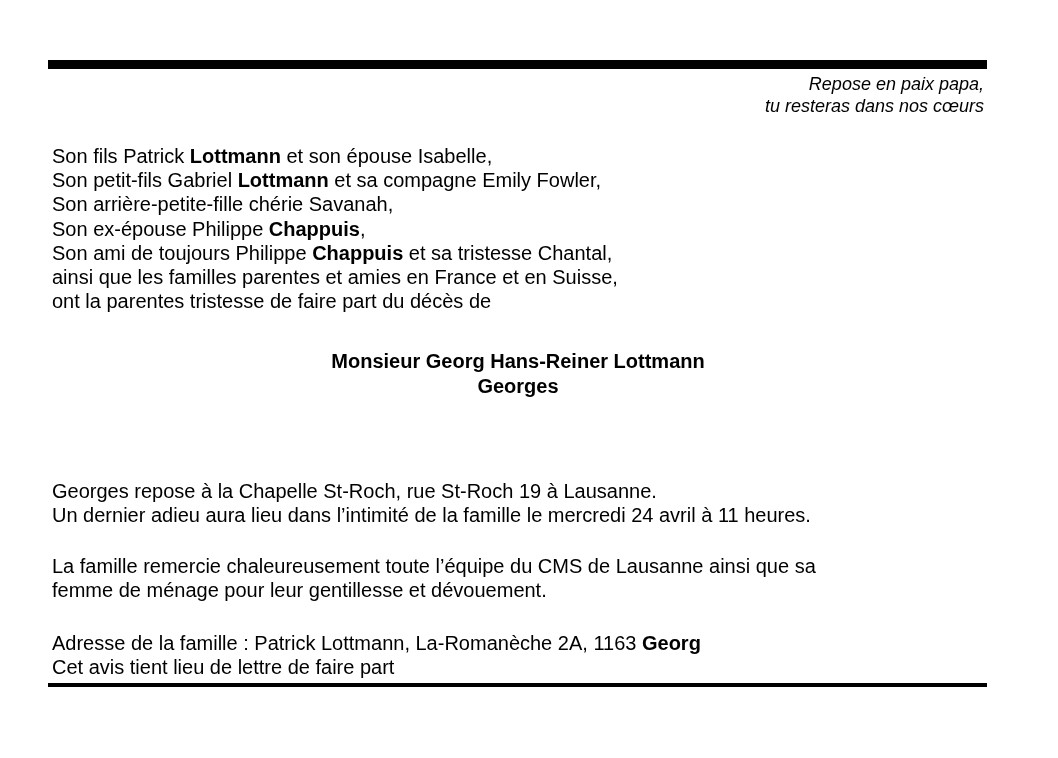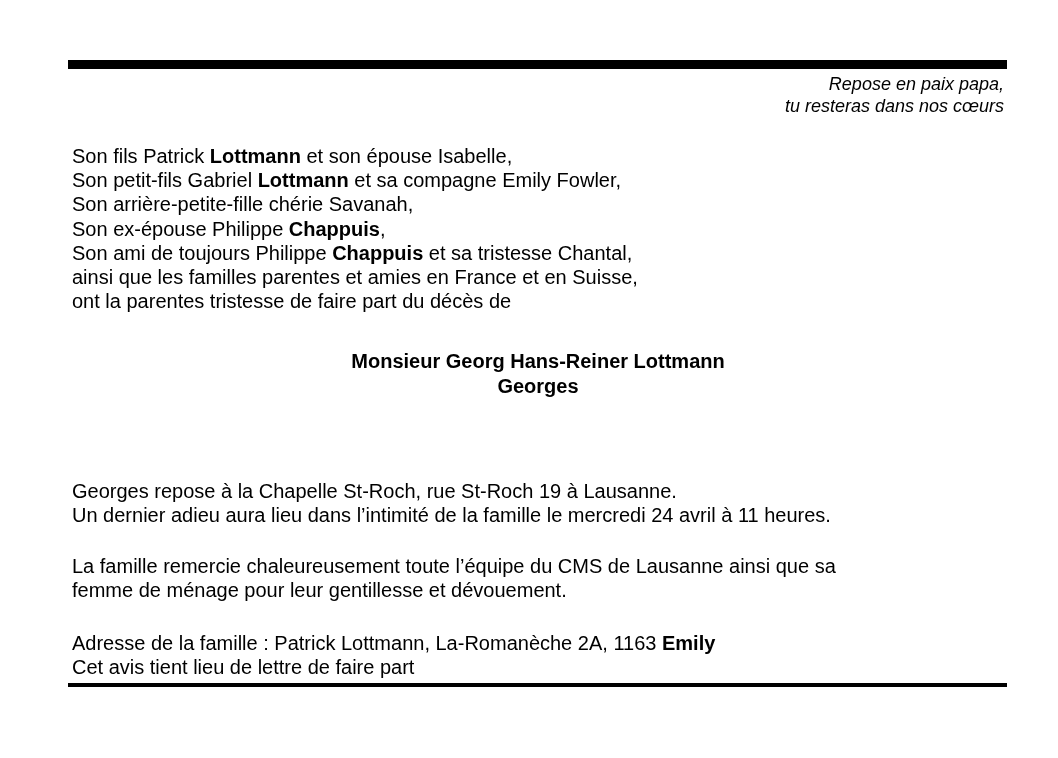--- a/index.html
+++ b/index.html
@@ -13,21 +13,20 @@
       position: relative;
       overflow: hidden;
       font-family: "Liberation Sans", sans-serif;
       color: #000000;
     }
     .page {
       position: absolute;
       left: 48px;
       top: 60px;
       width: 939px;
-      margin-left: 20px;
     }
     .rule-top {
       height: 9px;
       background: #000000;
       width: 100%;
     }
     .rule-bottom {
       height: 4px;
       background: #000000;
       width: 100%;
@@ -130,18 +129,18 @@
     <div>Georges repose à la Chapelle St-Roch, rue St-Roch 19 à Lausanne.</div>
     <div>Un dernier adieu aura lieu dans l’intimité de la famille le mercredi 24 avril à 11 heures.</div>
   </div>
 
   <div class="text p-thanks">
     <div>La famille remercie chaleureusement toute l’équipe du CMS de Lausanne ainsi que sa</div>
     <div>femme de ménage pour leur gentillesse et dévouement.</div>
   </div>
 
   <div class="text p-address">
-    <div><span>Adresse de la famille : Patrick Lottmann, La-Romanèche 2A, 1163 </span><b>Emily</b></div>
+    <div><span>Adresse de la famille : Patrick Lottmann, La-Romanèche 2A, 1163 </span><b>Georg</b></div>
     <div class="notice">Cet avis tient lieu de lettre de faire part</div>
   </div>
 
   <div class="rule-bottom"></div>
 </div>
 
 </body></html>

